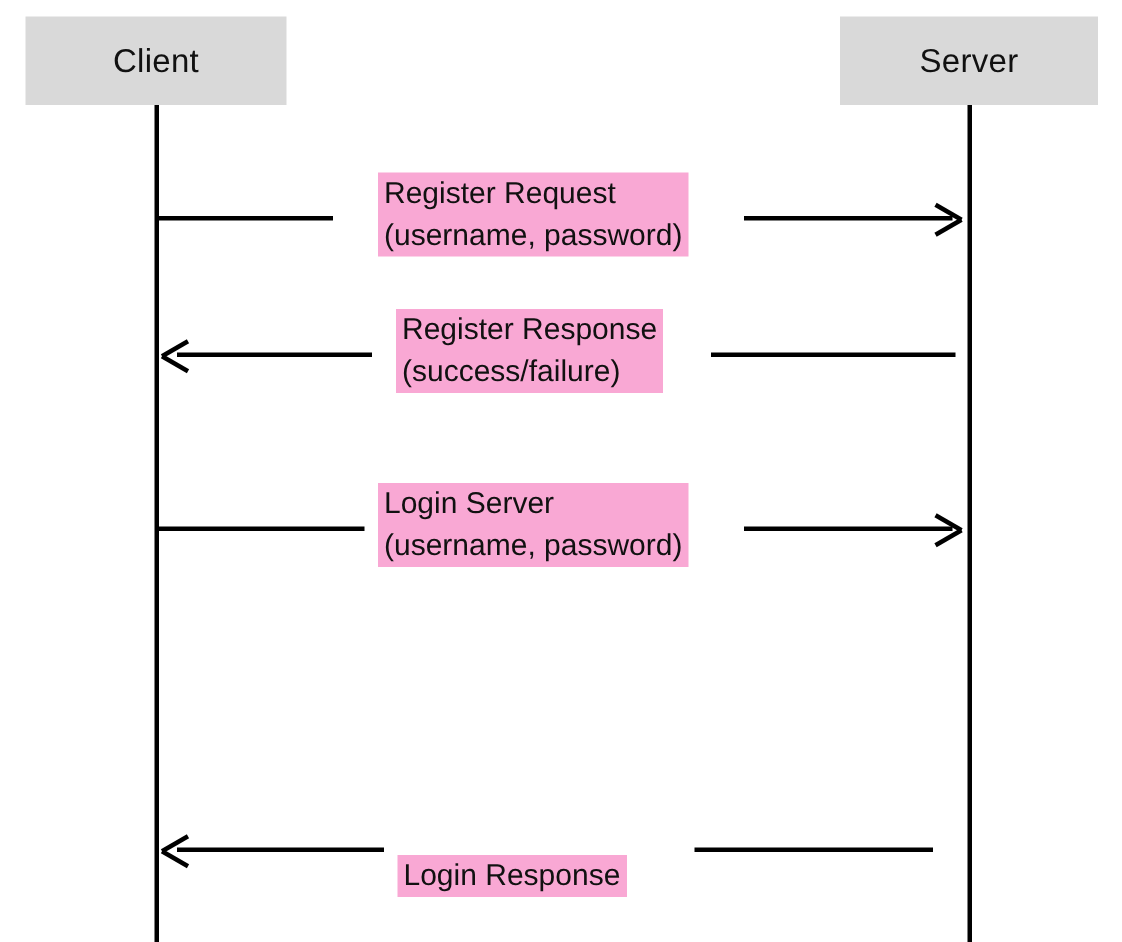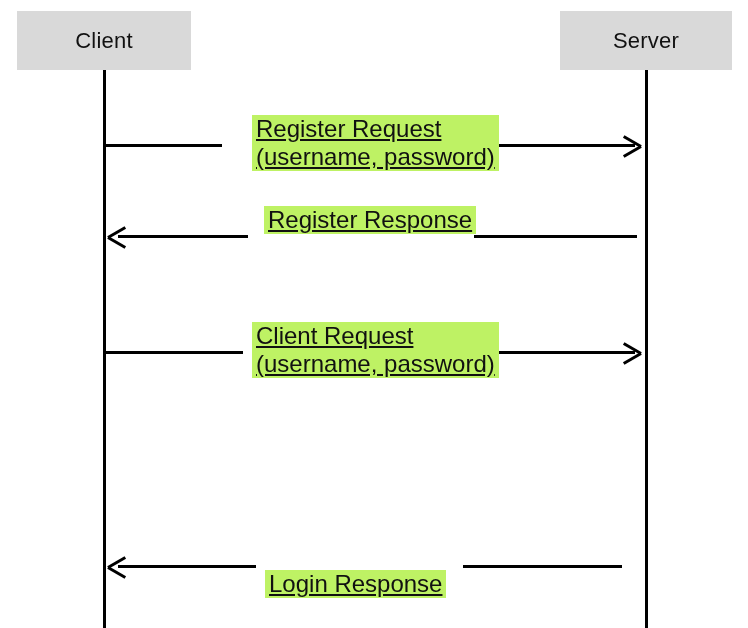--- a/index.html
+++ b/index.html
@@ -69,27 +69,26 @@
     transform-origin: 0 50%;
   }
   .arrowhead.right i.a { transform: rotate(150deg); }
   .arrowhead.right i.b { transform: rotate(-150deg); }
   .arrowhead.left  i.a { transform: rotate(30deg);  }
   .arrowhead.left  i.b { transform: rotate(-30deg); }
 
   
   .msg-label {
     position: absolute;
-    font-size: 24px;
+    font-size: 20px;
     color: #111111;
     line-height: 28px;
     white-space: nowrap;
-    background: #bef264;
+    background: #f9a8d4;
     padding: 0 4px;
-    text-decoration: underline;
   }
   .msg-label .l1, .msg-label .l2 { display: block; }
 
   
   #server-note {
     position: absolute;
     left: 419px;
     top: 419px;
     font-size: 22px;
     line-height: 28px;
@@ -126,30 +125,31 @@
   </div>
 
   <div class="msg-seg" style="left:118px; top:235px; width:130px;"></div>
   <div class="msg-seg" style="left:474px; top:235px; width:163px;"></div>
   <div class="arrowhead left" style="left:108px; top:236px;">
     <i class="a"></i>
       <i class="b"></i>
   </div>
   <div class="msg-label" style="left:264px; top:206px;">
     <span class="l1">Register Response</span>
+    <span class="l2">(success/failure)</span>
   </div>
 
   <div class="msg-seg" style="left:105px; top:351px; width:138px;"></div>
   <div class="msg-seg" style="left:496px; top:351px; width:139px;"></div>
   <div class="arrowhead right" style="left:641px; top:352px;">
     <i class="a"></i>
       <i class="b"></i>
   </div>
   <div class="msg-label" style="left:252px; top:322px;">
-    <span class="l1">Client Request</span>
+    <span class="l1">Login Server</span>
     <span class="l2">(username, password)</span>
   </div>
 
   <div id="server-note">
   </div>
 
   <div class="msg-seg" style="left:118px; top:565px; width:138px;"></div>
   <div class="msg-seg" style="left:463px; top:565px; width:159px;"></div>
   <div class="arrowhead left" style="left:108px; top:566px;">
     <i class="a"></i>

